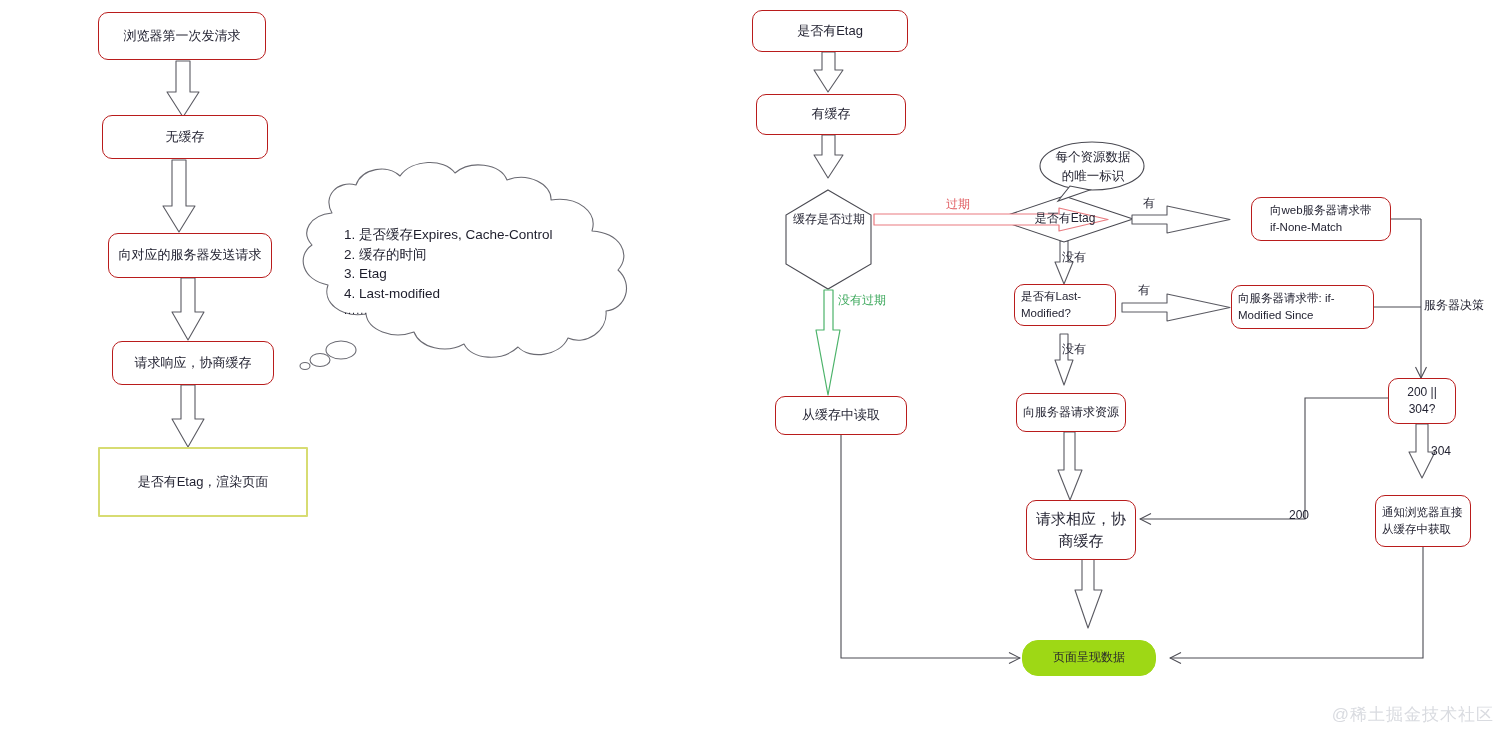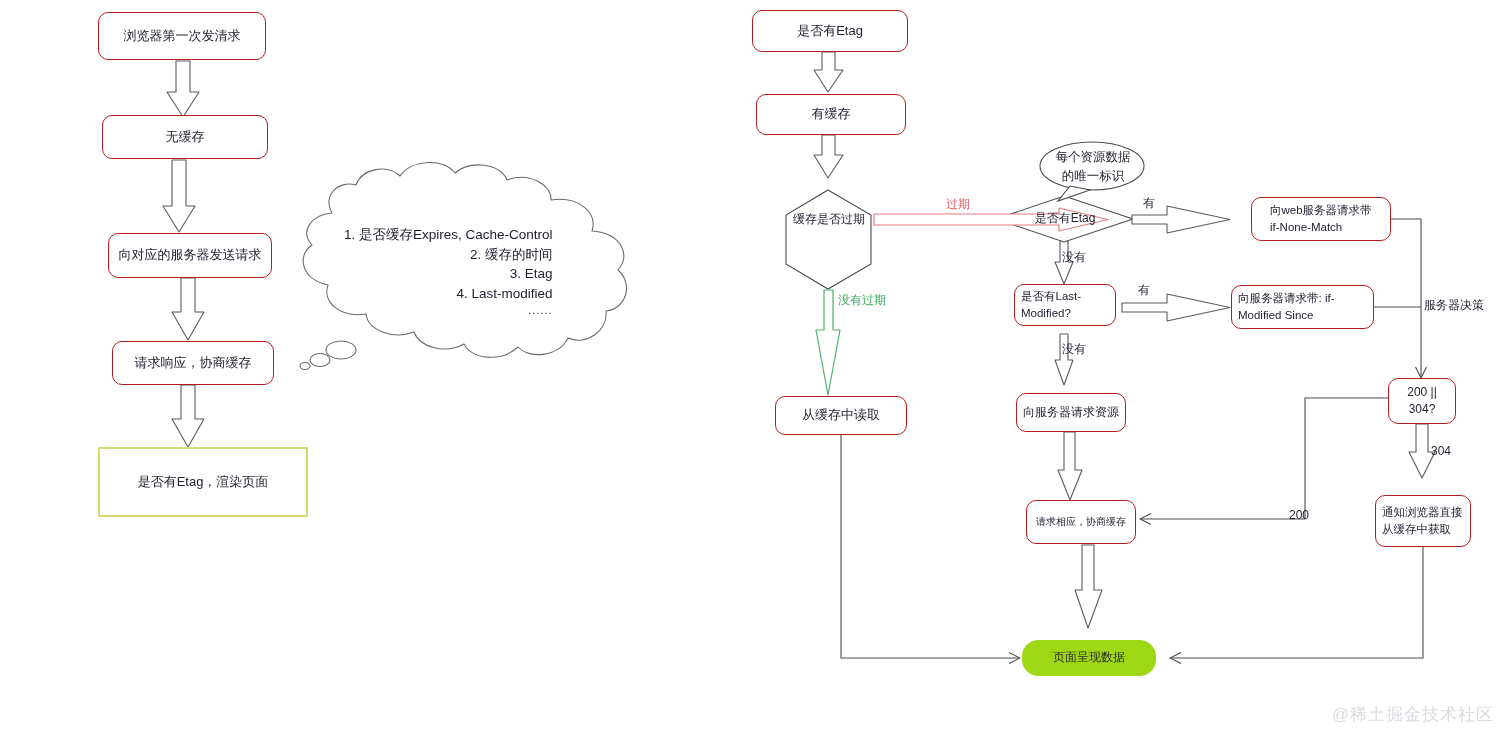--- a/index.html
+++ b/index.html
@@ -29,21 +29,21 @@
   .lbl{
     position:absolute;font-size:12px;color:#242433;z-index:8;
     white-space:nowrap;background:transparent;
   }
   .lbl.red{color:#e05a5f;}
   .lbl.green{color:#3aa75a;}
   .cloudtext{
     position:absolute;z-index:7;font-size:13.5px;color:#1d1d2b;
     line-height:1.45;white-space:nowrap;
   }
-  .cloudtext .row{display:block;text-align:right;}
+  .cloudtext .row{display:block;}
   .callout-text{
     position:absolute;z-index:7;font-size:12.5px;color:#1d1d2b;
     line-height:1.5;text-align:center;white-space:nowrap;
   }
   .watermark{
     position:absolute;right:18px;bottom:14px;
     font-size:17px;color:#d9dbe0;letter-spacing:1px;
     z-index:9;user-select:none;
   }
 </style>
@@ -186,21 +186,21 @@
 <div class="node plain" style="left:1020px;top:205px;width:90px;height:28px;font-size:12px;">是否有Etag</div>
 
 <div class="node" style="left:1231px;top:197px;width:140px;height:44px;font-size:11.5px;line-height:1.5;padding:0 18px;text-align:left;justify-content:flex-start;margin-left:20px;">向web服务器请求带if-None-Match</div>
 
 <div class="node" style="left:1014px;top:284px;width:102px;height:42px;font-size:11.5px;line-height:1.5;padding:0 6px;text-align:left;justify-content:flex-start;">是否有Last-Modified?</div>
 
 <div class="node" style="left:1231px;top:285px;width:143px;height:44px;font-size:11.5px;line-height:1.5;padding:0 6px;text-align:left;justify-content:flex-start;">向服务器请求带: if-Modified Since</div>
 
 <div class="node" style="left:1016px;top:393px;width:110px;height:39px;font-size:12px;">向服务器请求资源</div>
 
-<div class="node" style="left:1026px;top:500px;width:110px;height:44px;font-size:10px;">请求相应，协商缓存</div>
+<div class="node" style="left:1026px;top:500px;width:110px;height:60px;font-size:15px;">请求相应，协商缓存</div>
 
 <div class="node" style="left:1388px;top:378px;width:68px;height:46px;font-size:12px;">200 || 304?</div>
 
 <div class="node" style="left:1375px;top:495px;width:96px;height:52px;font-size:11.5px;line-height:1.5;padding:8px 6px;text-align:left;justify-content:flex-start;">通知浏览器直接从缓存中获取</div>
 
 <div class="node hl-green" style="left:1022px;top:640px;width:134px;height:36px;font-size:12px;">页面呈现数据</div>
 
 <div class="callout-text" style="left:1046px;top:148px;width:94px;">
   <span style="display:block">每个资源数据</span>
   <span style="display:block">的唯一标识</span>

